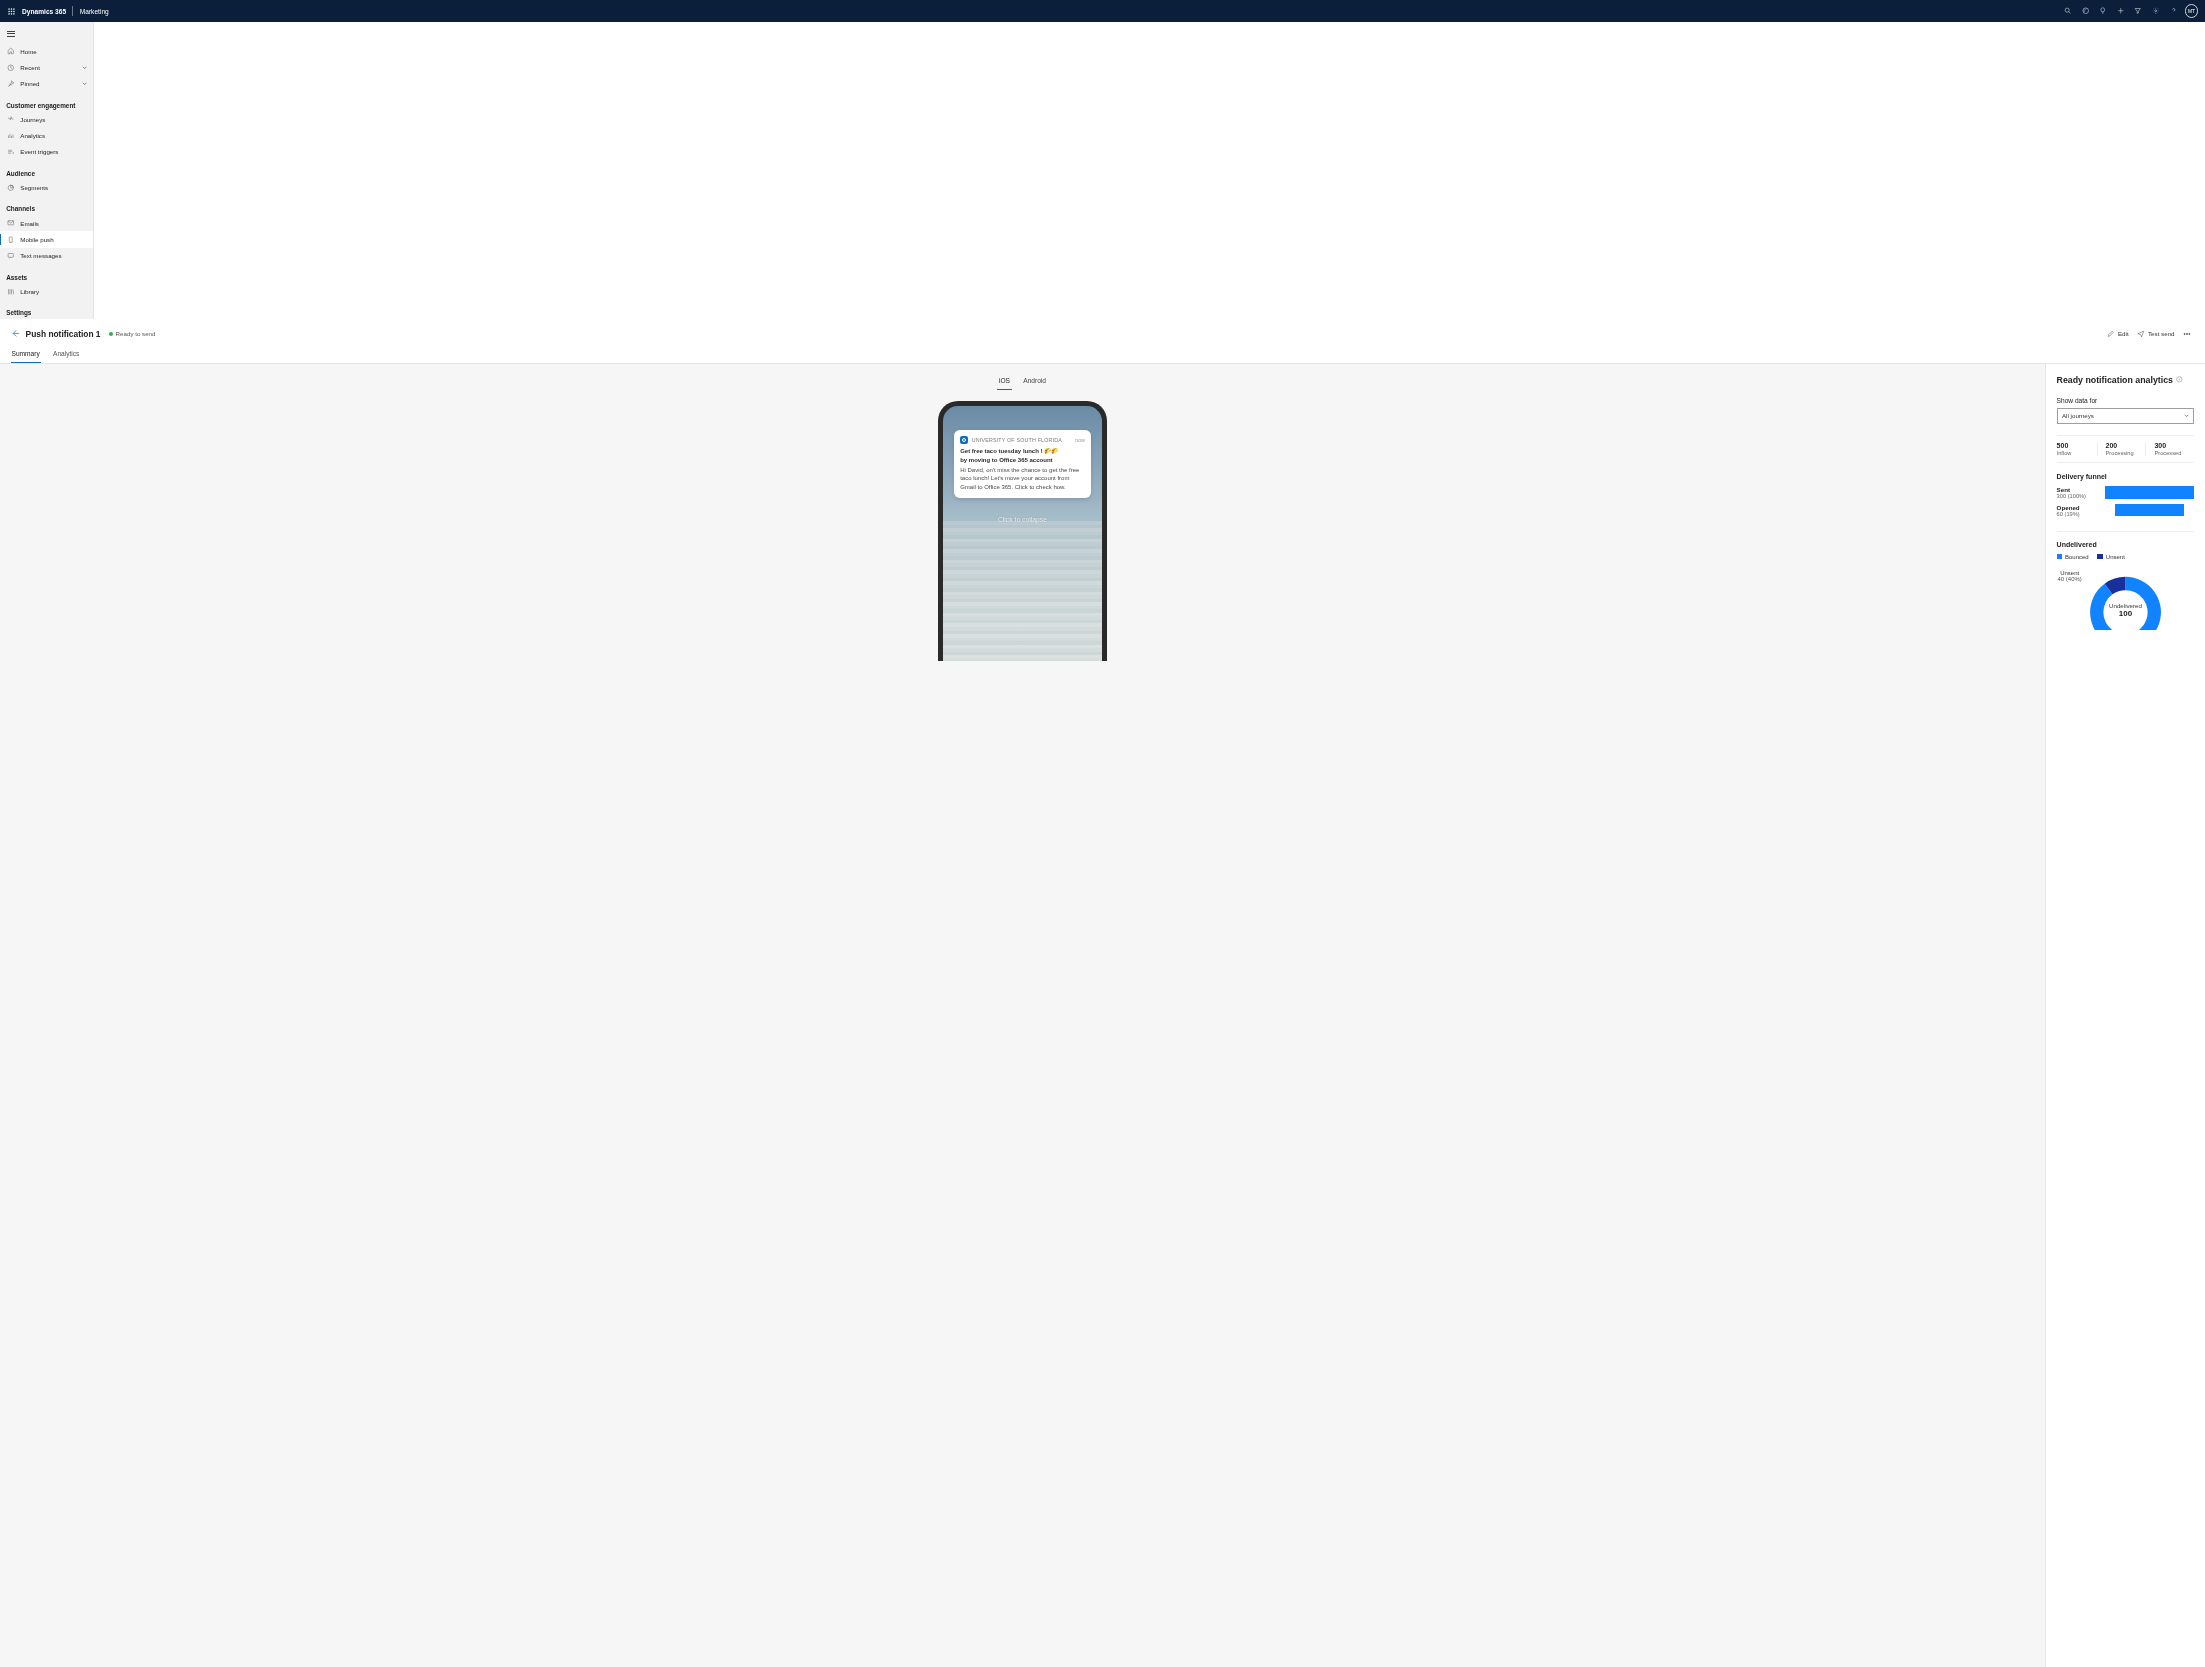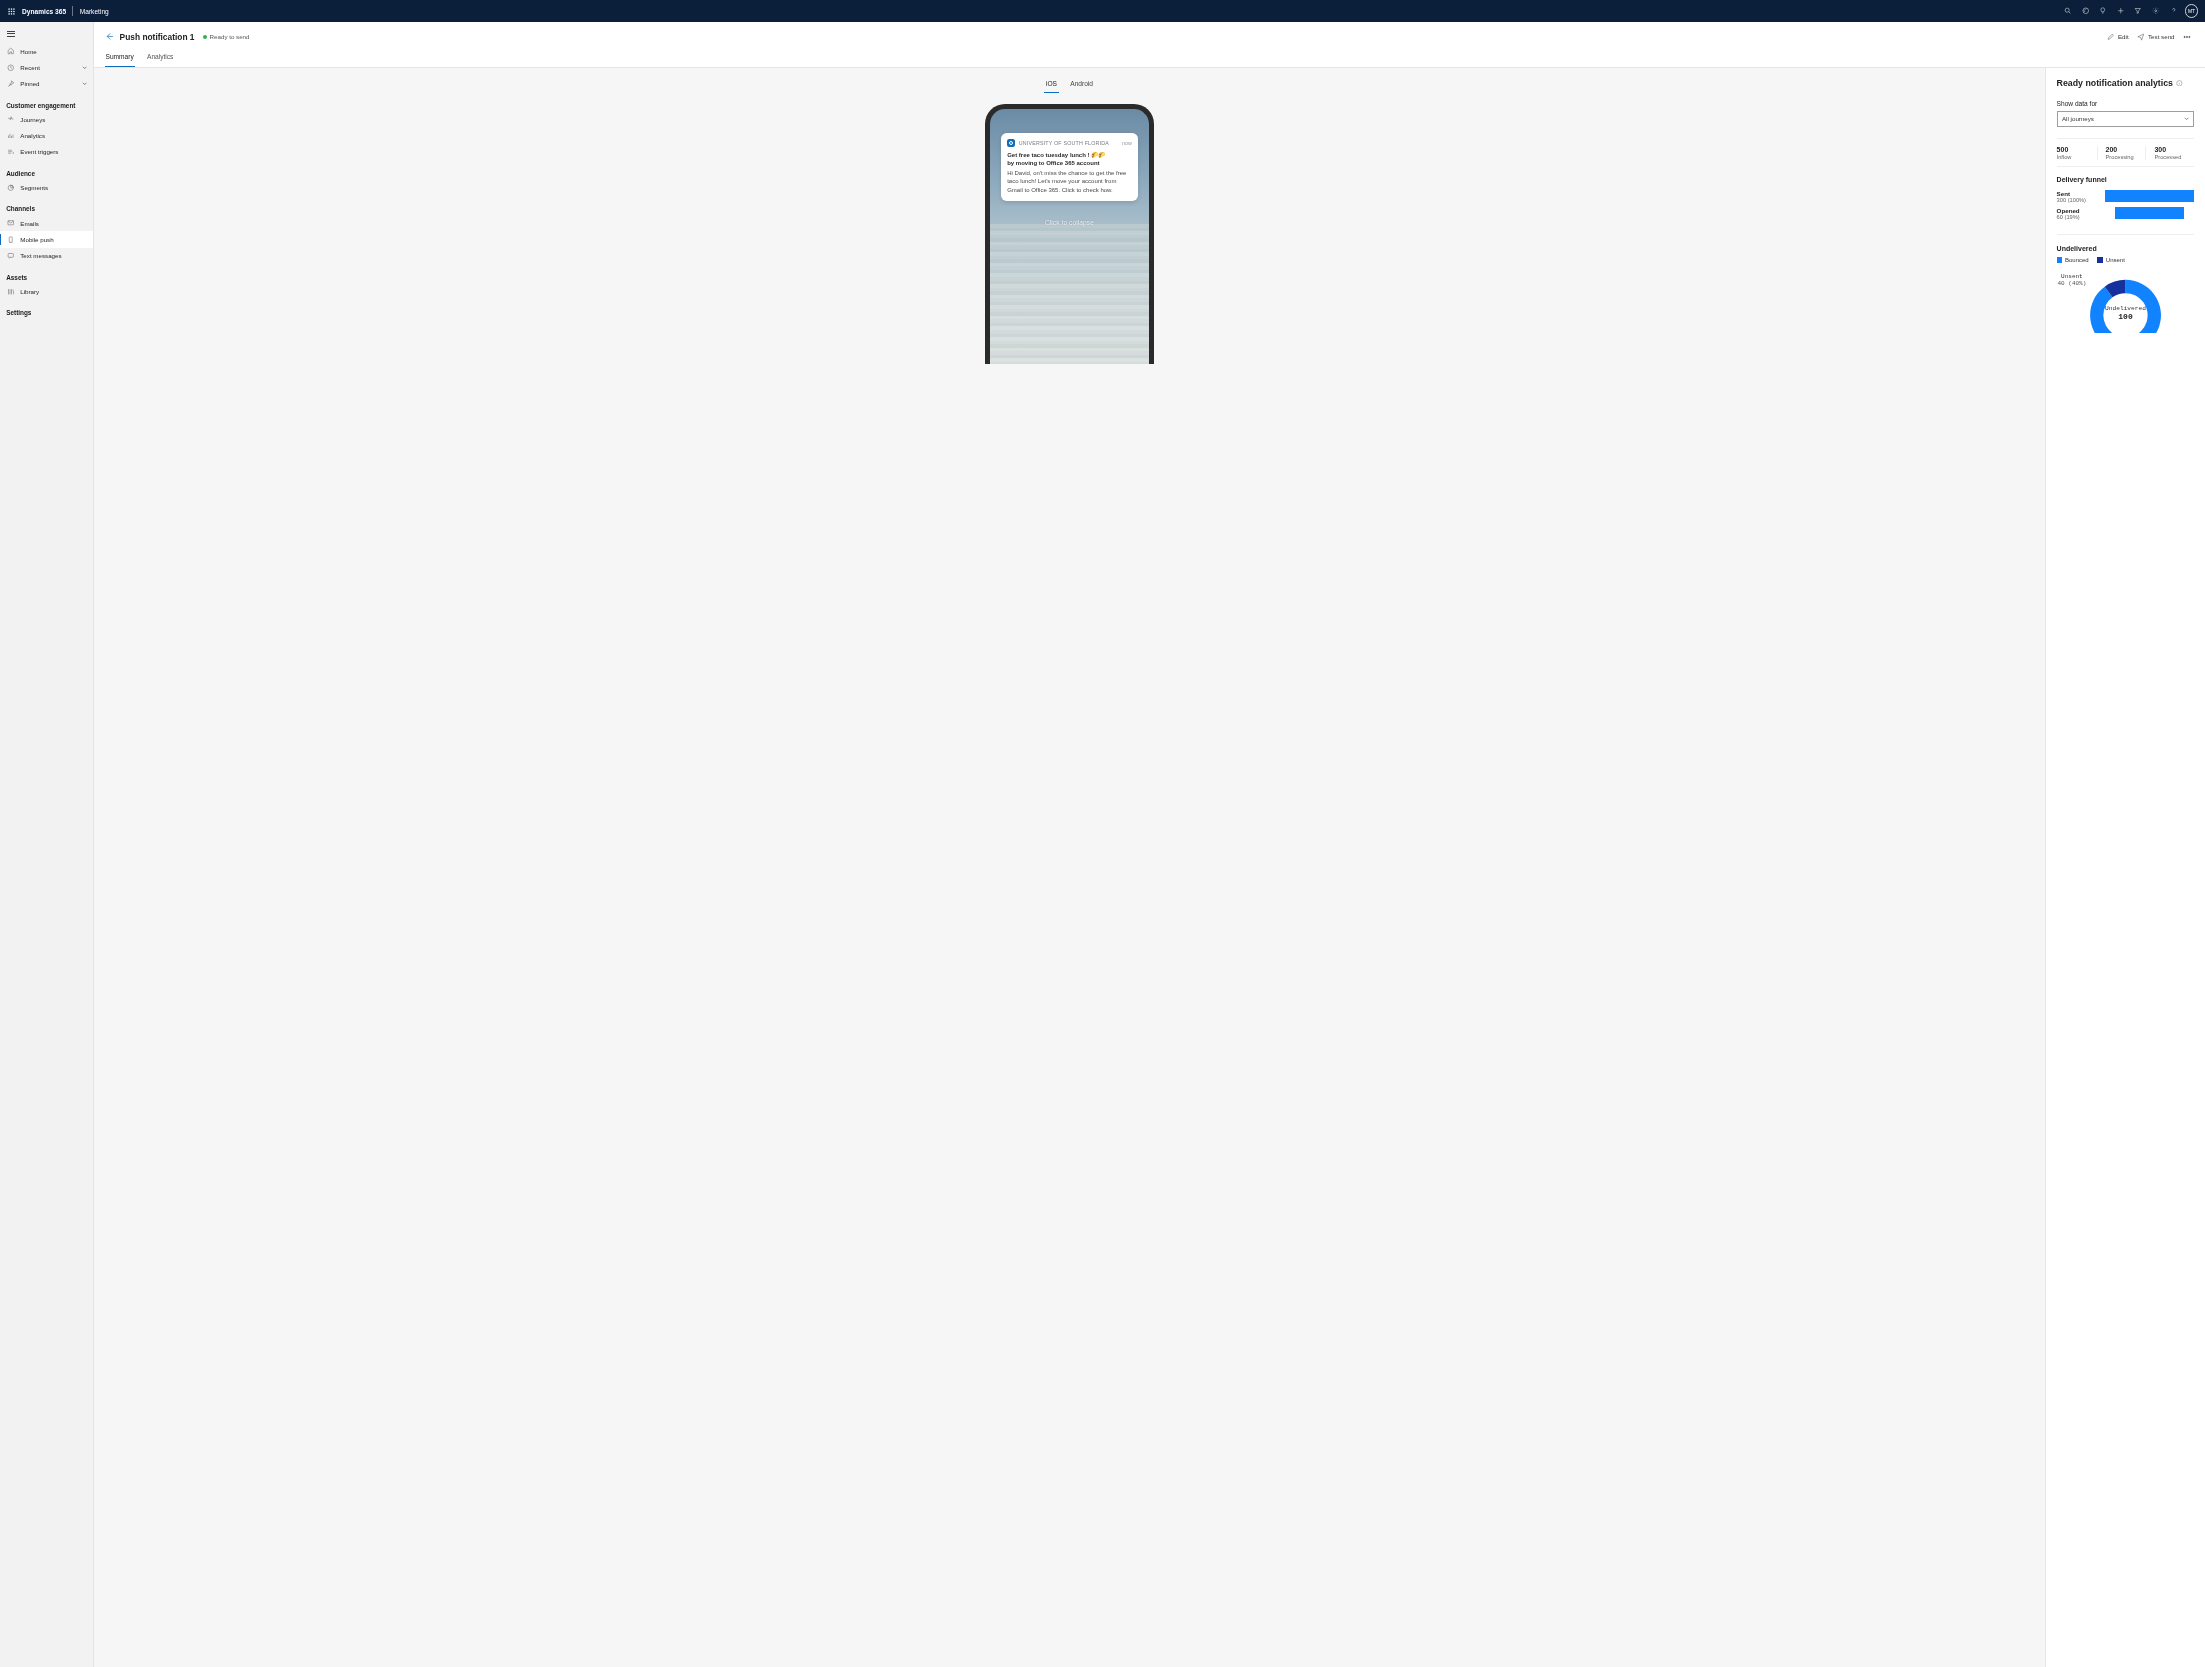--- a/index.html
+++ b/index.html
@@ -10,21 +10,21 @@
 .topbar .waffle { width: 16px; display:flex; justify-content:center; align-items:center; cursor:pointer; }
 .topbar .waffle svg { width:7px; height:7px; }
 .topbar .brand { font-weight:600; font-size:6.6px; padding: 0 4.4px 0 2.6px; }
 .topbar .divider { width:0.4px; height:9.7px; background: rgba(255,255,255,0.4); margin: 0 1.8px;}
 .topbar .module { font-size: 6.6px; padding: 0 5.3px; }
 .topbar .spacer { flex: 1; }
 .topbar .icon-btn { width: 17.6px; height:22px; display:flex; align-items:center; justify-content:center; cursor:pointer; }
 .topbar .icon-btn svg { width:7.5px; height:7.5px; stroke:#fff; fill:none; stroke-width:1.3; }
 .topbar .avatar { width:13.2px; height:13.2px; border-radius:50%; border:0.7px solid rgba(255,255,255,0.8); display:flex; align-items:center; justify-content:center; font-size:4.9px; margin:0 3.5px 0 2.6px; cursor:pointer; }
 
-.layout { display:flex; height: calc(100vh - 22px); }
+.layout { display:flex; height: calc(100vh - 22px); flex-direction: column; }
 
 
 .sidebar { width: 94px; background: #f2f2f2; border-right: 0.4px solid #e3e3e3; overflow-y:auto; padding-top: 2.6px; }
 .sidebar .hamburger { padding: 5.3px 0 5.3px 7px; cursor:pointer; }
 .sidebar .hamburger div { width:8px; height:0.9px; background:#424242; margin:1.3px 0; }
 .sidebar .nav-item { display:flex; align-items:center; height: 16.3px; padding: 0 6.2px 0 6.2px; cursor:pointer; font-size:6.2px; color:#252525; position:relative; }
 .sidebar .nav-item .icon { width:8.8px; margin-right:5.3px; display:flex; align-items:center; justify-content:center; }
 .sidebar .nav-item .icon svg { width:7.5px; height:7.5px; stroke:#555; fill:none; stroke-width:1.3; }
 .sidebar .nav-item.active { background: #fff; }
 .sidebar .nav-item.active::before { content:''; position:absolute; left:0; top:2.6px; bottom:2.6px; width:1.3px; background:#0f6cbd; }
@@ -96,21 +96,21 @@
 .funnel .flabel { width:48px; }
 .funnel .flabel .fn { font-weight:600; font-size:6.2px; color:#222; }
 .funnel .flabel .fv { font-size:5.7px; color:#666; }
 .funnel .fbar-track { flex:1; height:12.3px; display:flex; align-items:center; }
 .funnel .fbar { height:12.3px; background:#1183ff; }
 
 .legend { display:flex; gap:8.8px; margin-top:5.3px; font-size:6px; color:#333; }
 .legend .li { display:flex; align-items:center; gap:3.1px; }
 .legend .sw { width:5.3px; height:5.3px; }
 
-.donut-wrap { margin-top:8px; display:flex; justify-content:center; align-items:center; position:relative;font-family:Liberation Mono, monospace; }
+.donut-wrap { margin-top:8px; display:flex; justify-content:center; align-items:center; position:relative; }
 .donut-wrap svg { width:93px; height:62px; }
 .donut-label { position:absolute; left:0.9px; top:1.8px; font-size:6px; color:#333; text-align:center;}
 .donut-label .v { color:#555; }
 .donut-center { position:absolute; left:50%; top:34px; transform:translateX(-50%); text-align:center; }
 .donut-center .t { font-size:6.2px; color:#333; }
 .donut-center .n { font-size:8px; font-weight:600; color:#222; }
 
 </style>
 </head>
 <body>

